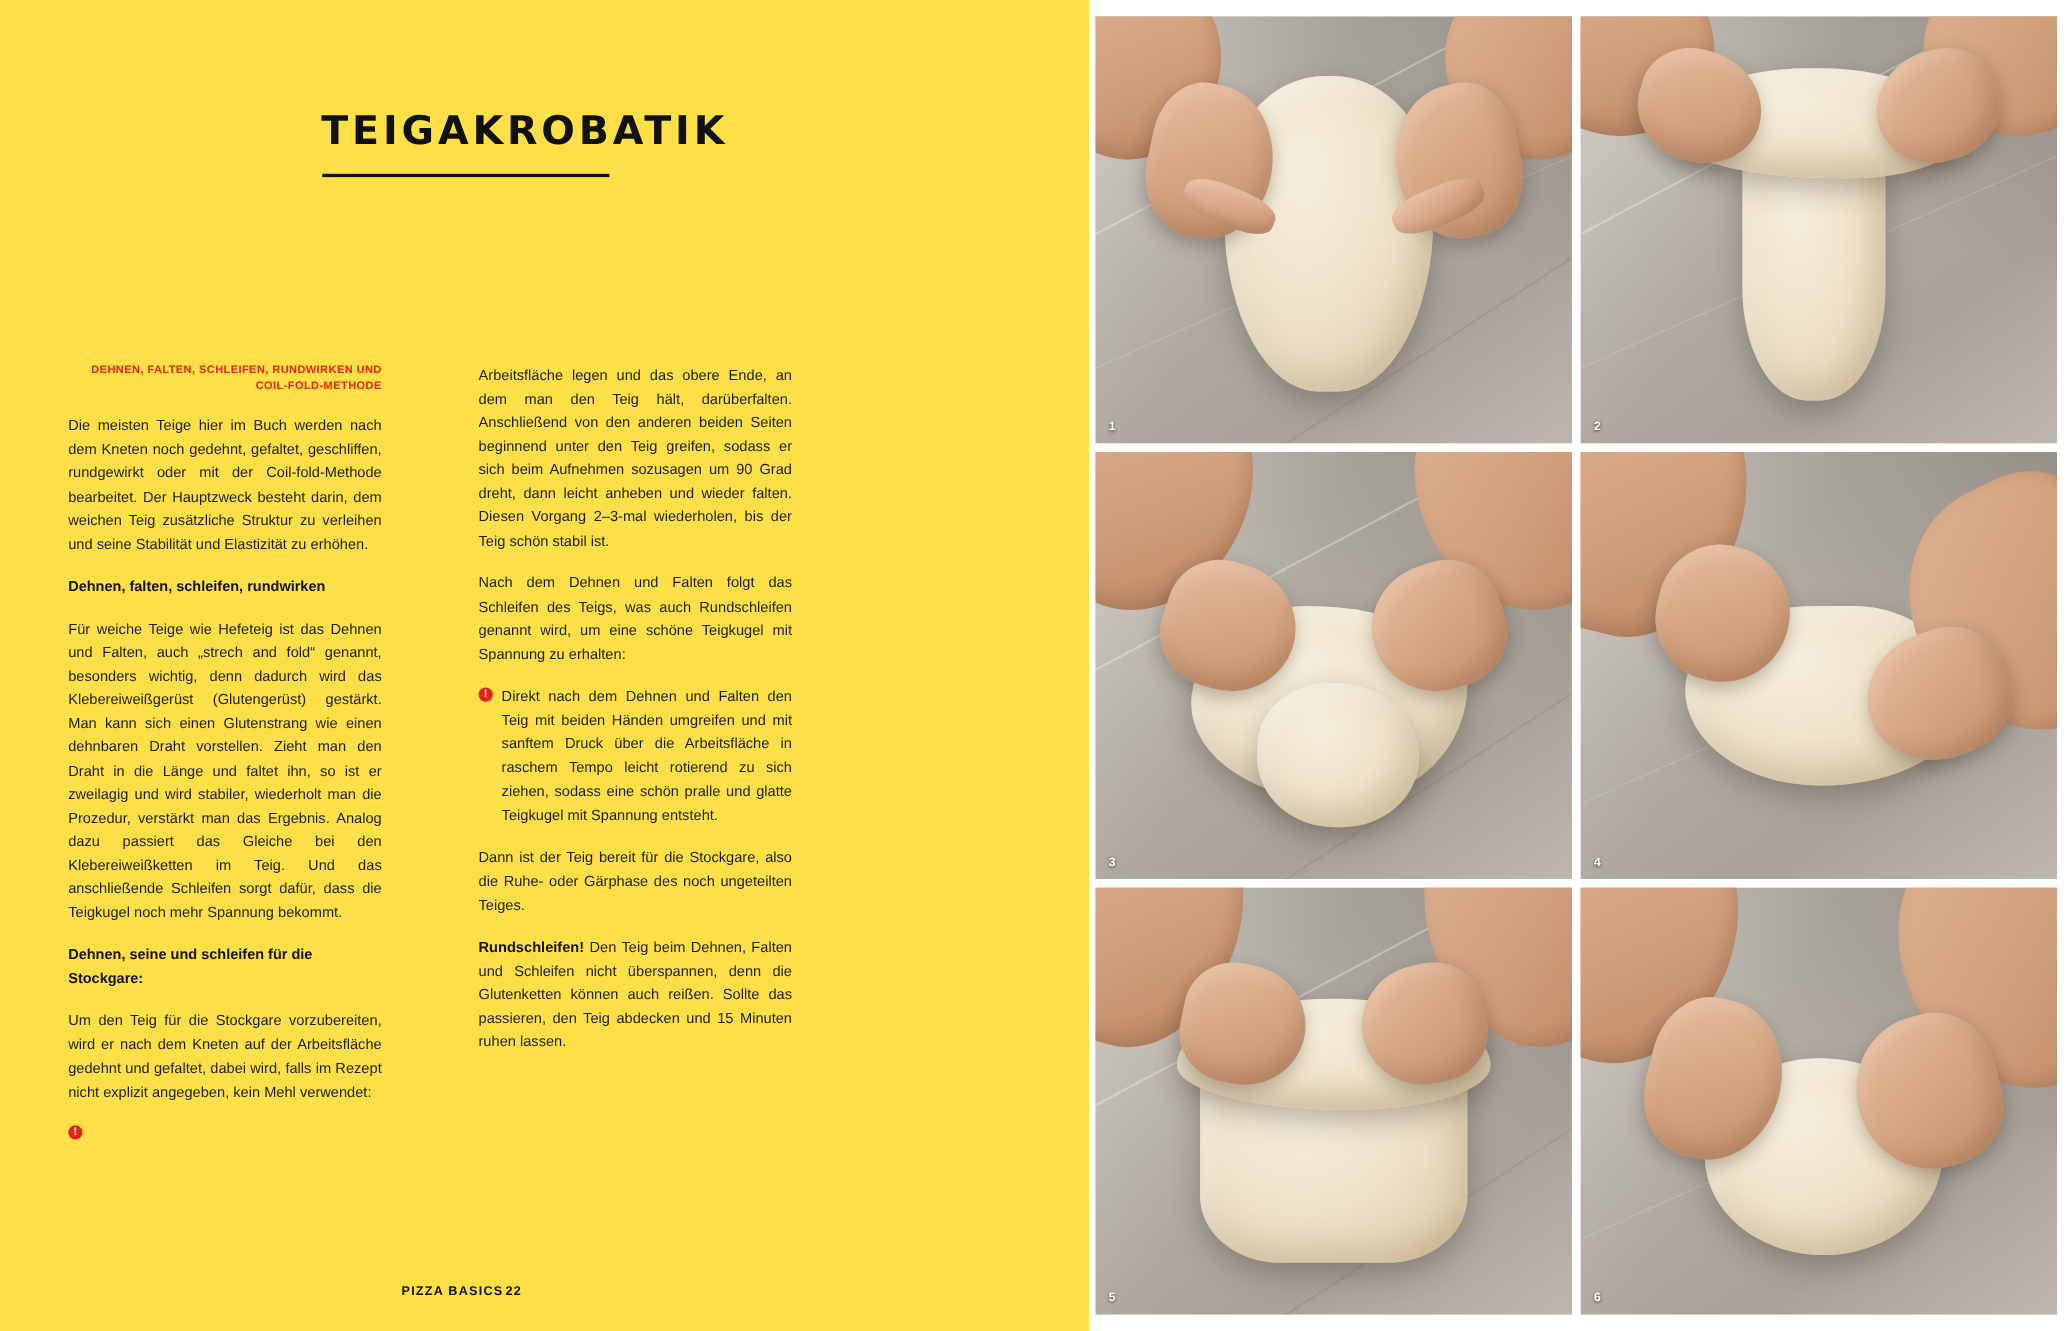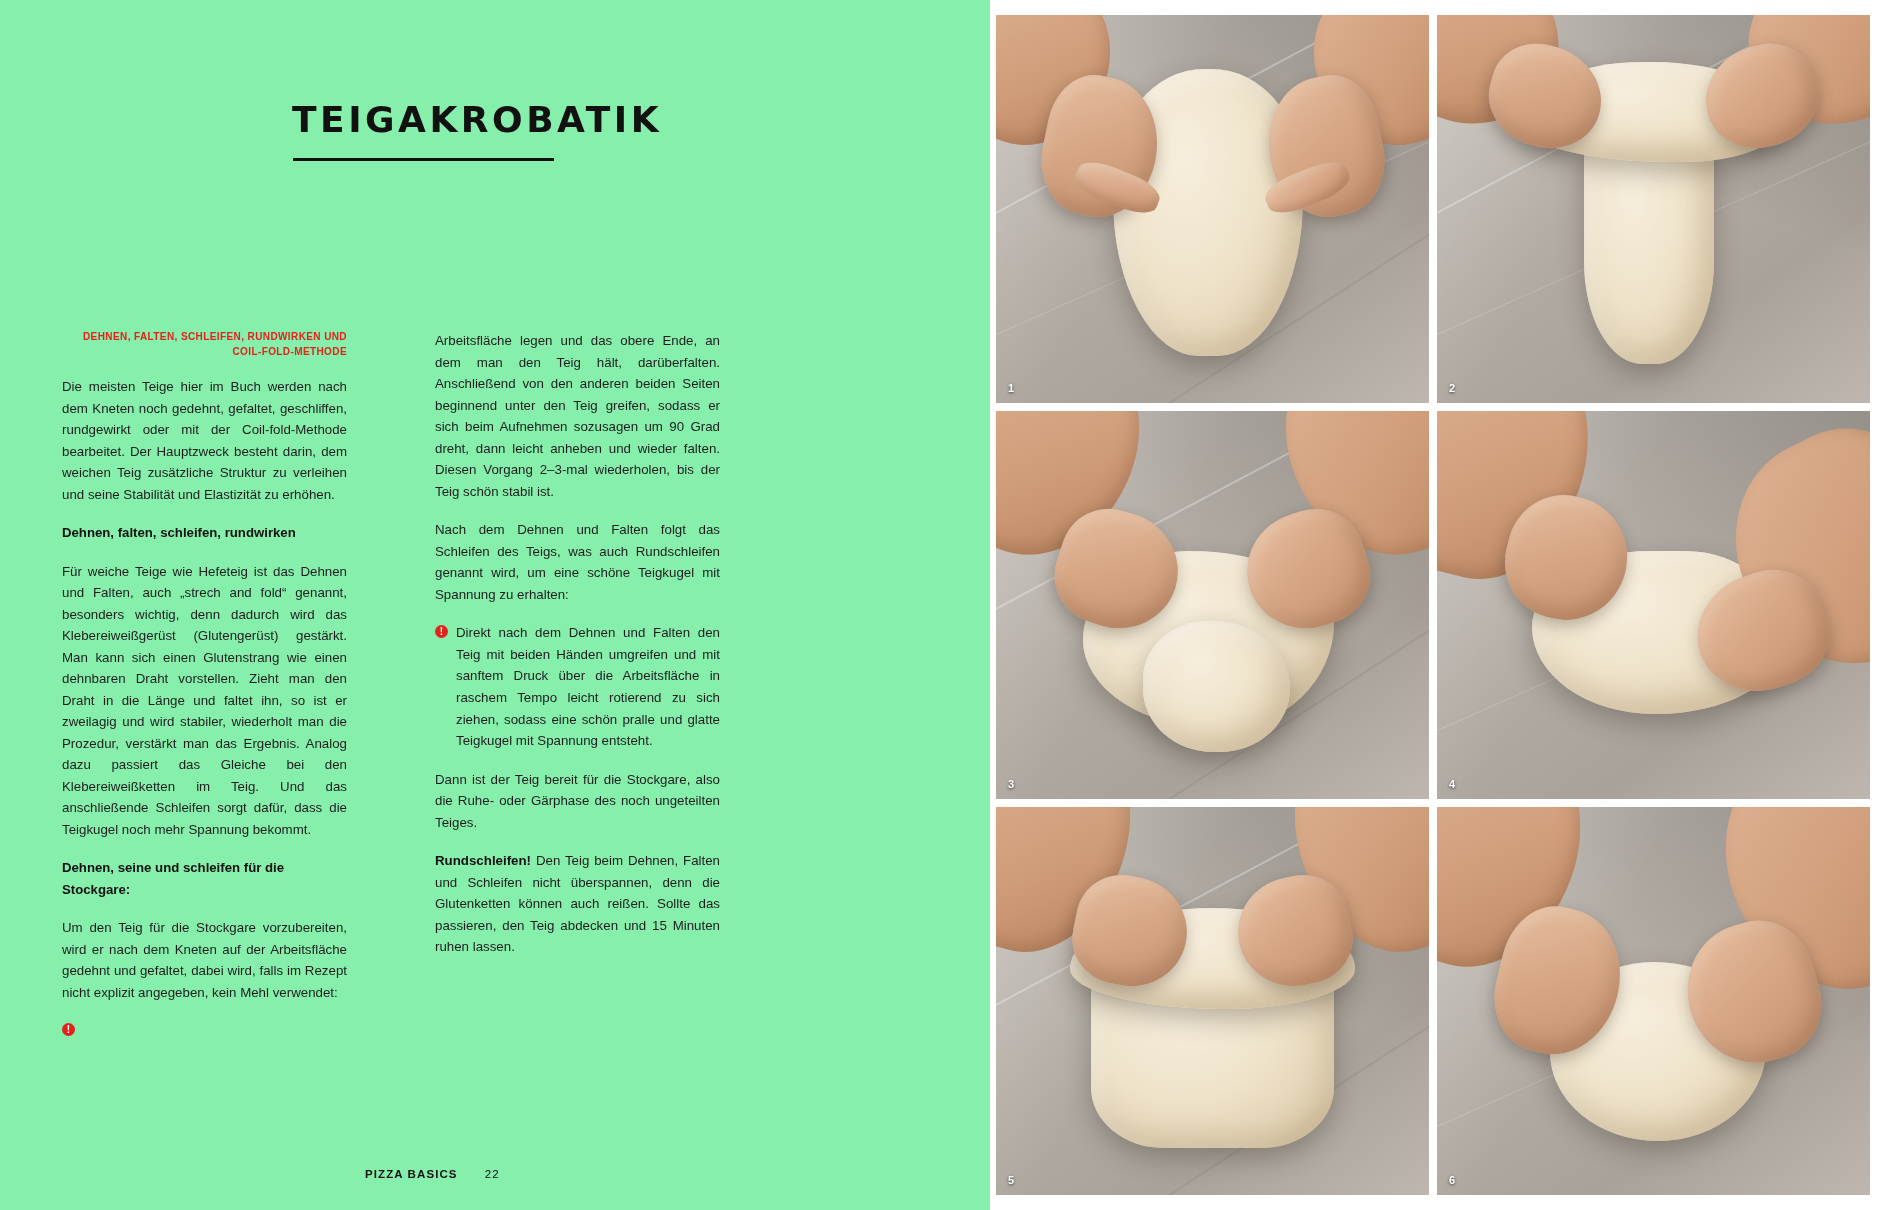--- a/index.html
+++ b/index.html
@@ -21,21 +21,21 @@
     background: #ffffff;
   }
 
   
   .left-page {
     position: absolute;
     left: 0;
     top: 0;
     width: 990px;
     height: 1210px;
-    background: #86efac;
+    background: #fde047;
   }
 
   .chapter-title {
     position: absolute;
     left: 292px;
     top: 100px;
     width: 420px;
     font-family: "DejaVu Sans", sans-serif;
     font-weight: bold;
     font-size: 36px;
@@ -124,21 +124,21 @@
 
   .footer {
     position: absolute;
     left: 365px;
     top: 1168px;
     font-size: 11.5px;
     letter-spacing: 1.1px;
     color: #111111;
   }
   .footer .footer-label { font-weight: bold; }
-  .footer .footer-page { font-weight: normal; margin-left: 27px; }
+  .footer .footer-page { font-weight: bold; margin-left: 2px; }
 
   
   .photo-grid {
     position: absolute;
     left: 996px;
     top: 15px;
     width: 874px;
     height: 1180px;
     display: grid;
     grid-template-columns: 1fr 1fr;

